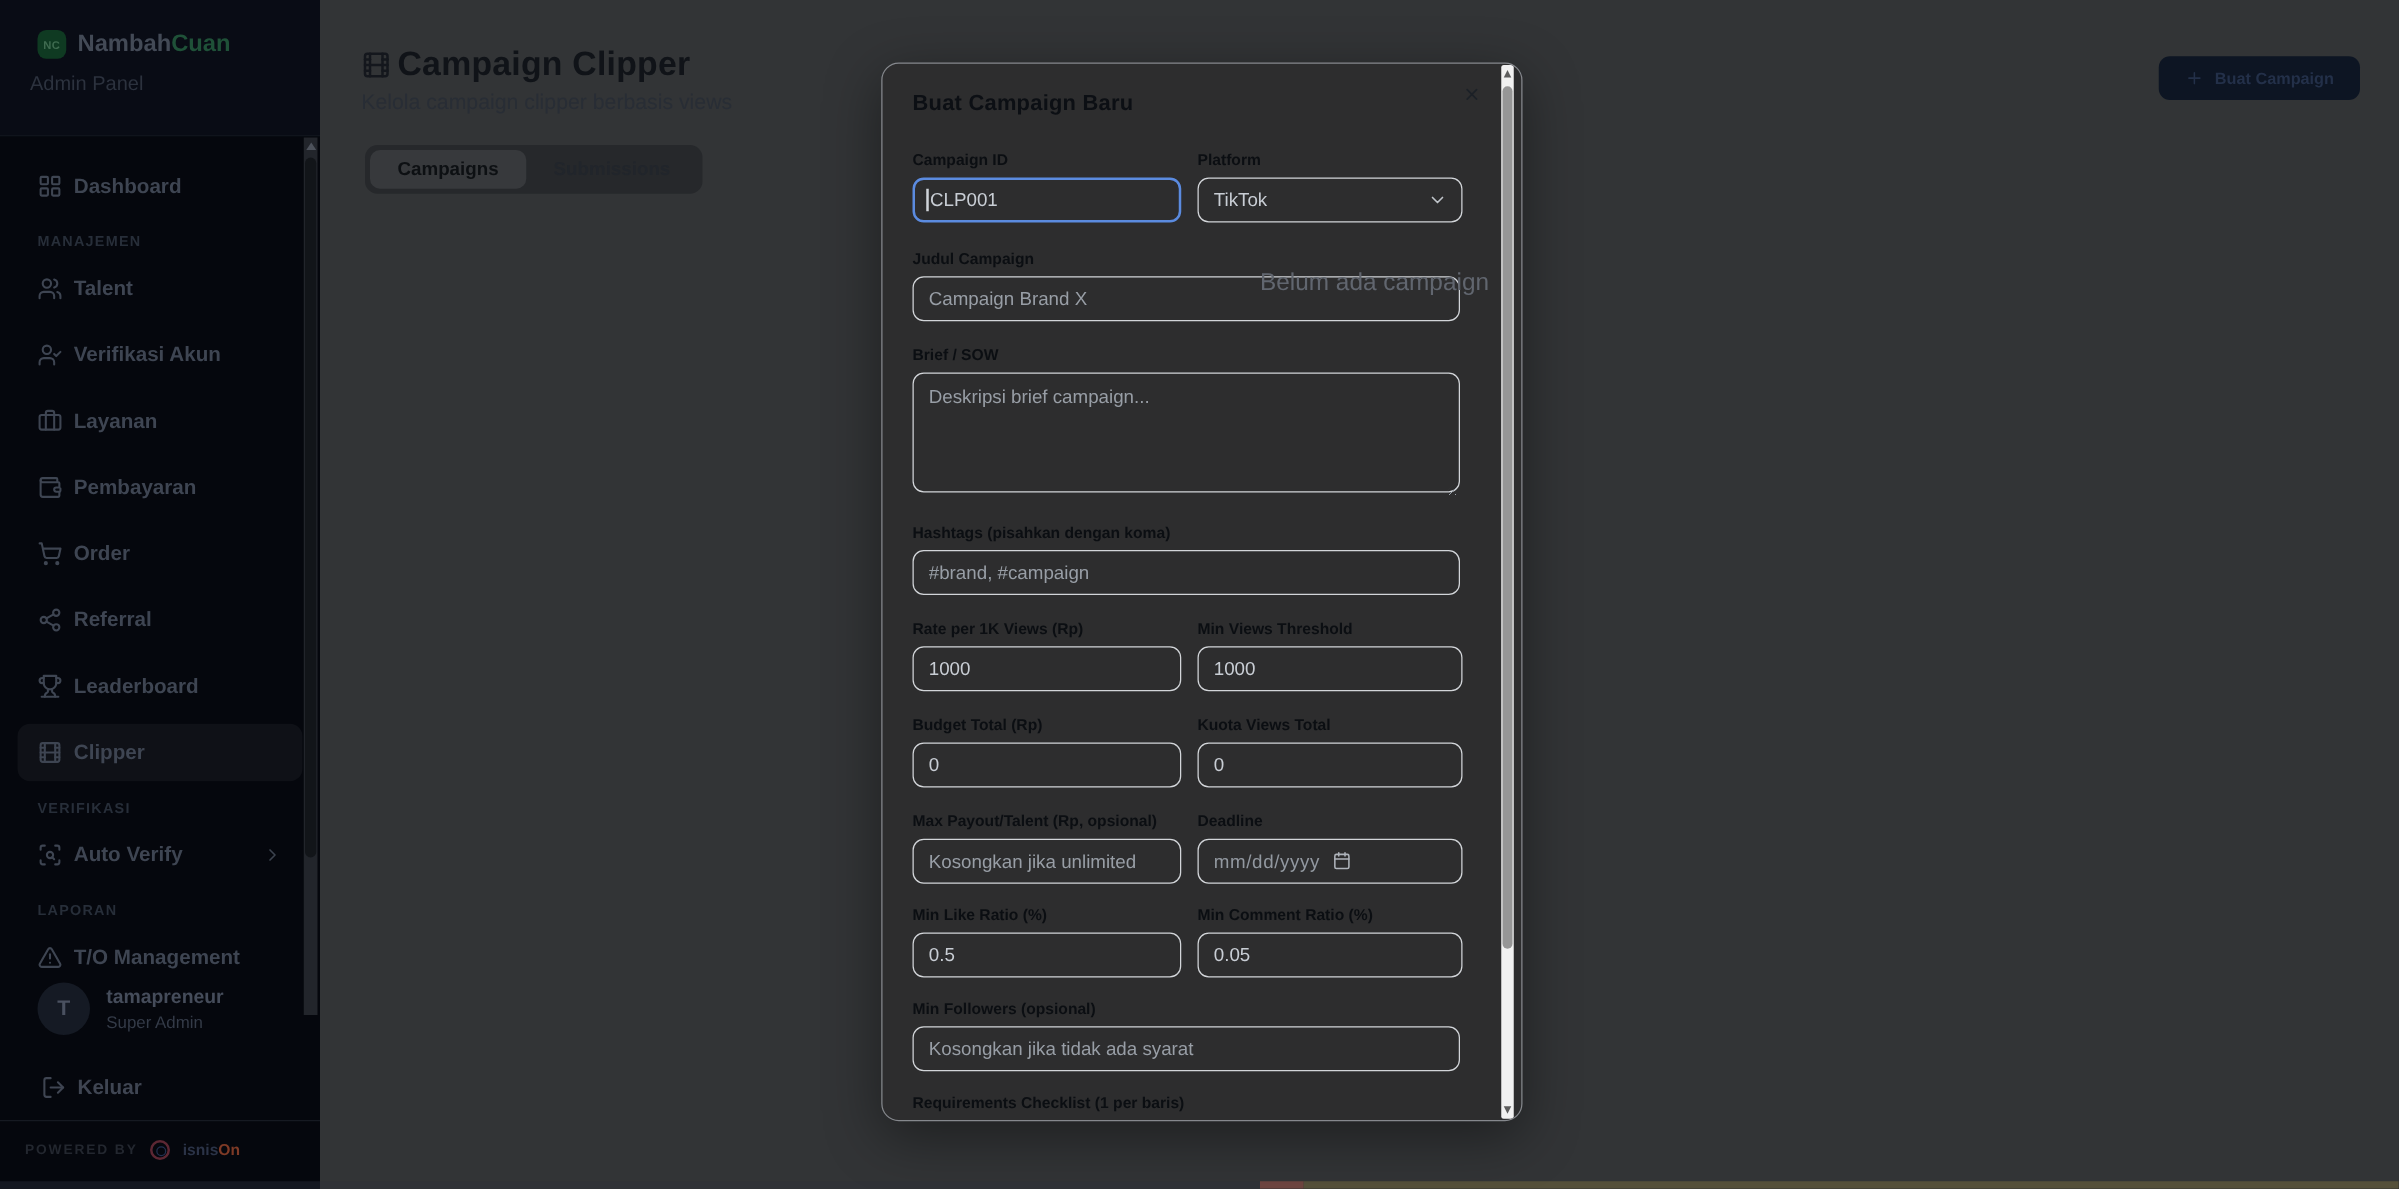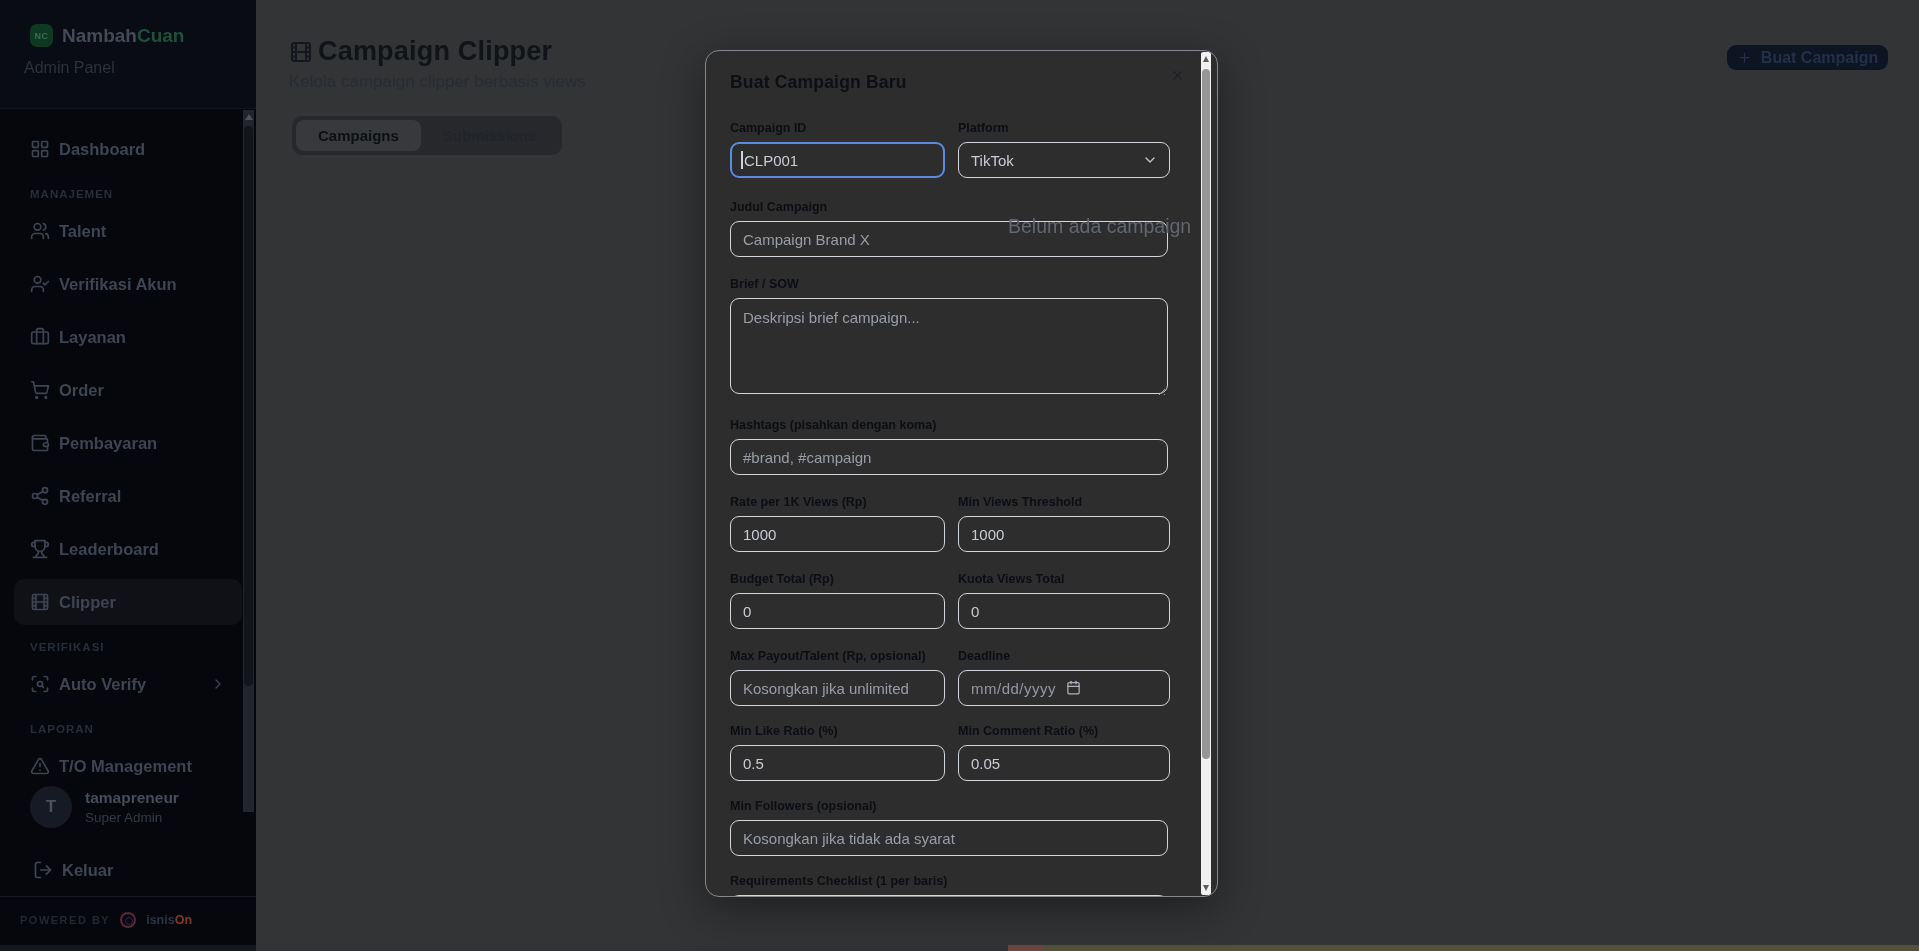--- a/index.html
+++ b/index.html
@@ -56,23 +56,23 @@
   
   .main { position:absolute; left:256px; top:0; right:0; height:951px; background:#323436; }
   .page-head-icon { position:absolute; left:33px; top:40px; width:24px; height:24px; color:#14171d; }
   .page-title { position:absolute; left:62px; top:36px; font-size:27px; font-weight:800; color:#101318; letter-spacing:.2px; }
   .page-subtitle { position:absolute; left:33px; top:72px; font-size:17px; color:#282d35; }
   .tabs { position:absolute; left:36px; top:116px; height:39px; background:#26282b; border-radius:10px;
     display:flex; align-items:center; padding:0 4px; }
   .tab { height:31px; border-radius:8px; display:flex; align-items:center; padding:0 22px;
     font-size:15px; font-weight:bold; color:#21252b; cursor:pointer; }
   .tab.active { background:#37393c; color:#0d1013; }
-  .create-btn { position:absolute; left:1471px; top:45px; width:161px; height:25px; background:#0d1523;
+  .create-btn { position:absolute; left:1471px; top:45px; width:161px; height:35px; background:#0d1523;
     border:none; border-radius:9px; display:flex; align-items:center; justify-content:center; gap:9px;
-    color:#233049; font-size:16px; font-weight:bold; cursor:pointer; font-family:inherit; }
+    color:#233049; font-size:13px; font-weight:bold; cursor:pointer; font-family:inherit; }
   .create-btn .ic { width:15px; height:15px; }
 
   
   .modal { position:absolute; left:705px; top:50px; width:513px; height:847px; background:#2d2d2e;
     border:1.5px solid #85888d; border-radius:14px; z-index:10; box-shadow:0 12px 44px rgba(0,0,0,.4); overflow:hidden; }
   .modal-body { padding:20px 49px 0 24px; }
   .modal-title { font-size:17.5px; line-height:22px; font-weight:800; color:#0c0f14; letter-spacing:.2px; }
   .modal-close { position:absolute; top:12px; right:28px; width:24px; height:24px; background:none; border:none;
     color:#1c2127; cursor:pointer; display:flex; align-items:center; justify-content:center; }
   .modal-close .ic { width:15px; height:15px; stroke-width:2.2; }
@@ -156,32 +156,32 @@
     </a>
     <a class="nav-item">
       <svg class="nav-ic ic" viewBox="0 0 24 24">
           <path d="M16 20V4a2 2 0 0 0-2-2h-4a2 2 0 0 0-2 2v16"></path>
           <rect x="2" y="6" width="20" height="14" rx="2"></rect>
         </svg>
       <span class="nav-label">Layanan</span>
     </a>
     <a class="nav-item">
       <svg class="nav-ic ic" viewBox="0 0 24 24">
+          <path d="M19 7V4a1 1 0 0 0-1-1H5a2 2 0 0 0 0 4h15a1 1 0 0 1 1 1v4h-3a2 2 0 0 0 0 4h3a1 1 0 0 0 1-1v-2"></path>
+          <path d="M3 5v14a2 2 0 0 0 2 2h15a1 1 0 0 0 1-1v-4"></path>
+        </svg>
+      <span class="nav-label">Pembayaran</span>
+    </a>
+    <a class="nav-item">
+      <svg class="nav-ic ic" viewBox="0 0 24 24">
           <circle cx="8" cy="21" r="1"></circle>
           <circle cx="19" cy="21" r="1"></circle>
           <path d="M2.05 2.05h2l2.66 12.42a2 2 0 0 0 2 1.58h9.78a2 2 0 0 0 1.95-1.57l1.65-7.43H5.12"></path>
         </svg>
       <span class="nav-label">Order</span>
-    </a>
-    <a class="nav-item">
-      <svg class="nav-ic ic" viewBox="0 0 24 24">
-          <path d="M19 7V4a1 1 0 0 0-1-1H5a2 2 0 0 0 0 4h15a1 1 0 0 1 1 1v4h-3a2 2 0 0 0 0 4h3a1 1 0 0 0 1-1v-2"></path>
-          <path d="M3 5v14a2 2 0 0 0 2 2h15a1 1 0 0 0 1-1v-4"></path>
-        </svg>
-      <span class="nav-label">Pembayaran</span>
     </a>
     <a class="nav-item">
       <svg class="nav-ic ic" viewBox="0 0 24 24">
           <circle cx="18" cy="5" r="3"></circle>
           <circle cx="6" cy="12" r="3"></circle>
           <circle cx="18" cy="19" r="3"></circle>
           <path d="m8.59 13.51 6.83 3.98"></path>
           <path d="m15.41 6.51-6.82 3.98"></path>
         </svg>
       <span class="nav-label">Referral</span>

